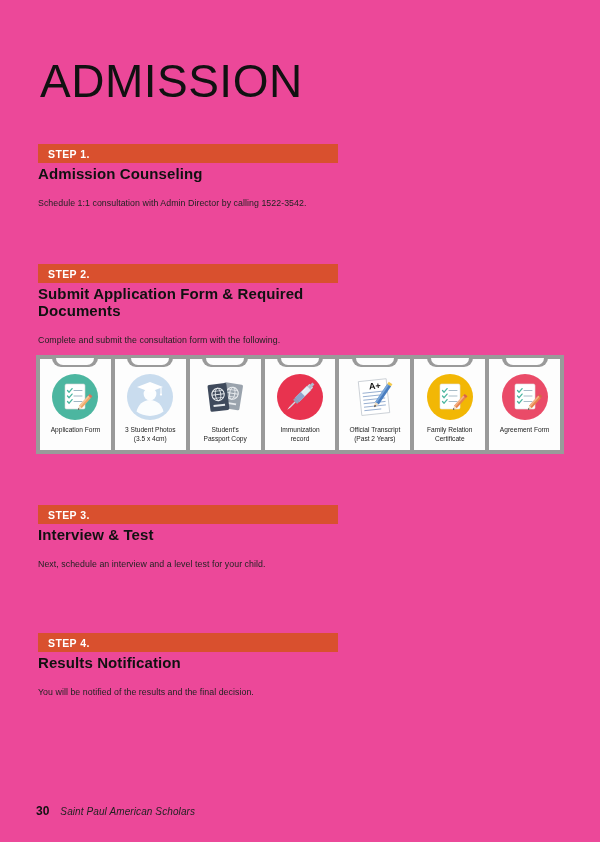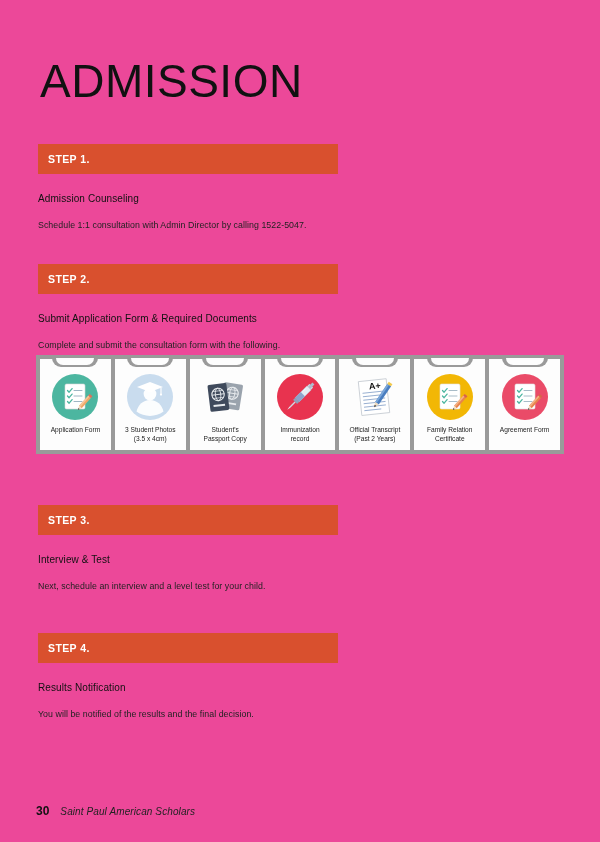--- a/index.html
+++ b/index.html
@@ -34,37 +34,37 @@
   }
 
   
   .step-block {
     position: absolute;
     left: 38px;
     width: 300px;
   }
   .step-bar {
     width: 300px;
-    height: 30px;
+    height: 19px;
     background: #d9502e;
     display: flex;
     align-items: center;
     box-sizing: border-box;
     padding-left: 10px;
   }
   .step-bar-label {
     color: #ffffff;
     font-size: 10.5px;
     font-weight: bold;
     letter-spacing: 0.4px;
   }
   .step-heading {
-    margin-top: 19px;
-    font-size: 10px;
-    font-weight: normal;
+    margin-top: 2px;
+    font-size: 15px;
+    font-weight: bold;
     color: #111111;
     letter-spacing: 0.1px;
   }
   .step-desc {
     margin-top: 16px;
     font-size: 8.8px;
     font-weight: 400;
     color: #222222;
     letter-spacing: 0.05px;
     white-space: nowrap;
@@ -170,21 +170,21 @@
 
 <div class="page">
 
   <div class="page-title">ADMISSION</div>
 
   <div class="step-block" id="step1">
     <div class="step-bar">
       <span class="step-bar-label">STEP 1.</span>
     </div>
     <div class="step-heading">Admission Counseling</div>
-    <div class="step-desc">Schedule 1:1 consultation with Admin Director by calling 1522-5047.</div>
+    <div class="step-desc">Schedule 1:1 consultation with Admin Director by calling 1522-3542.</div>
   </div>
 
   <div class="step-block" id="step2">
     <div class="step-bar">
       <span class="step-bar-label">STEP 2.</span>
     </div>
     <div class="step-heading">Submit Application Form &amp; Required Documents</div>
     <div class="step-desc">Complete and submit the consultation form with the following.</div>
   </div>
 

